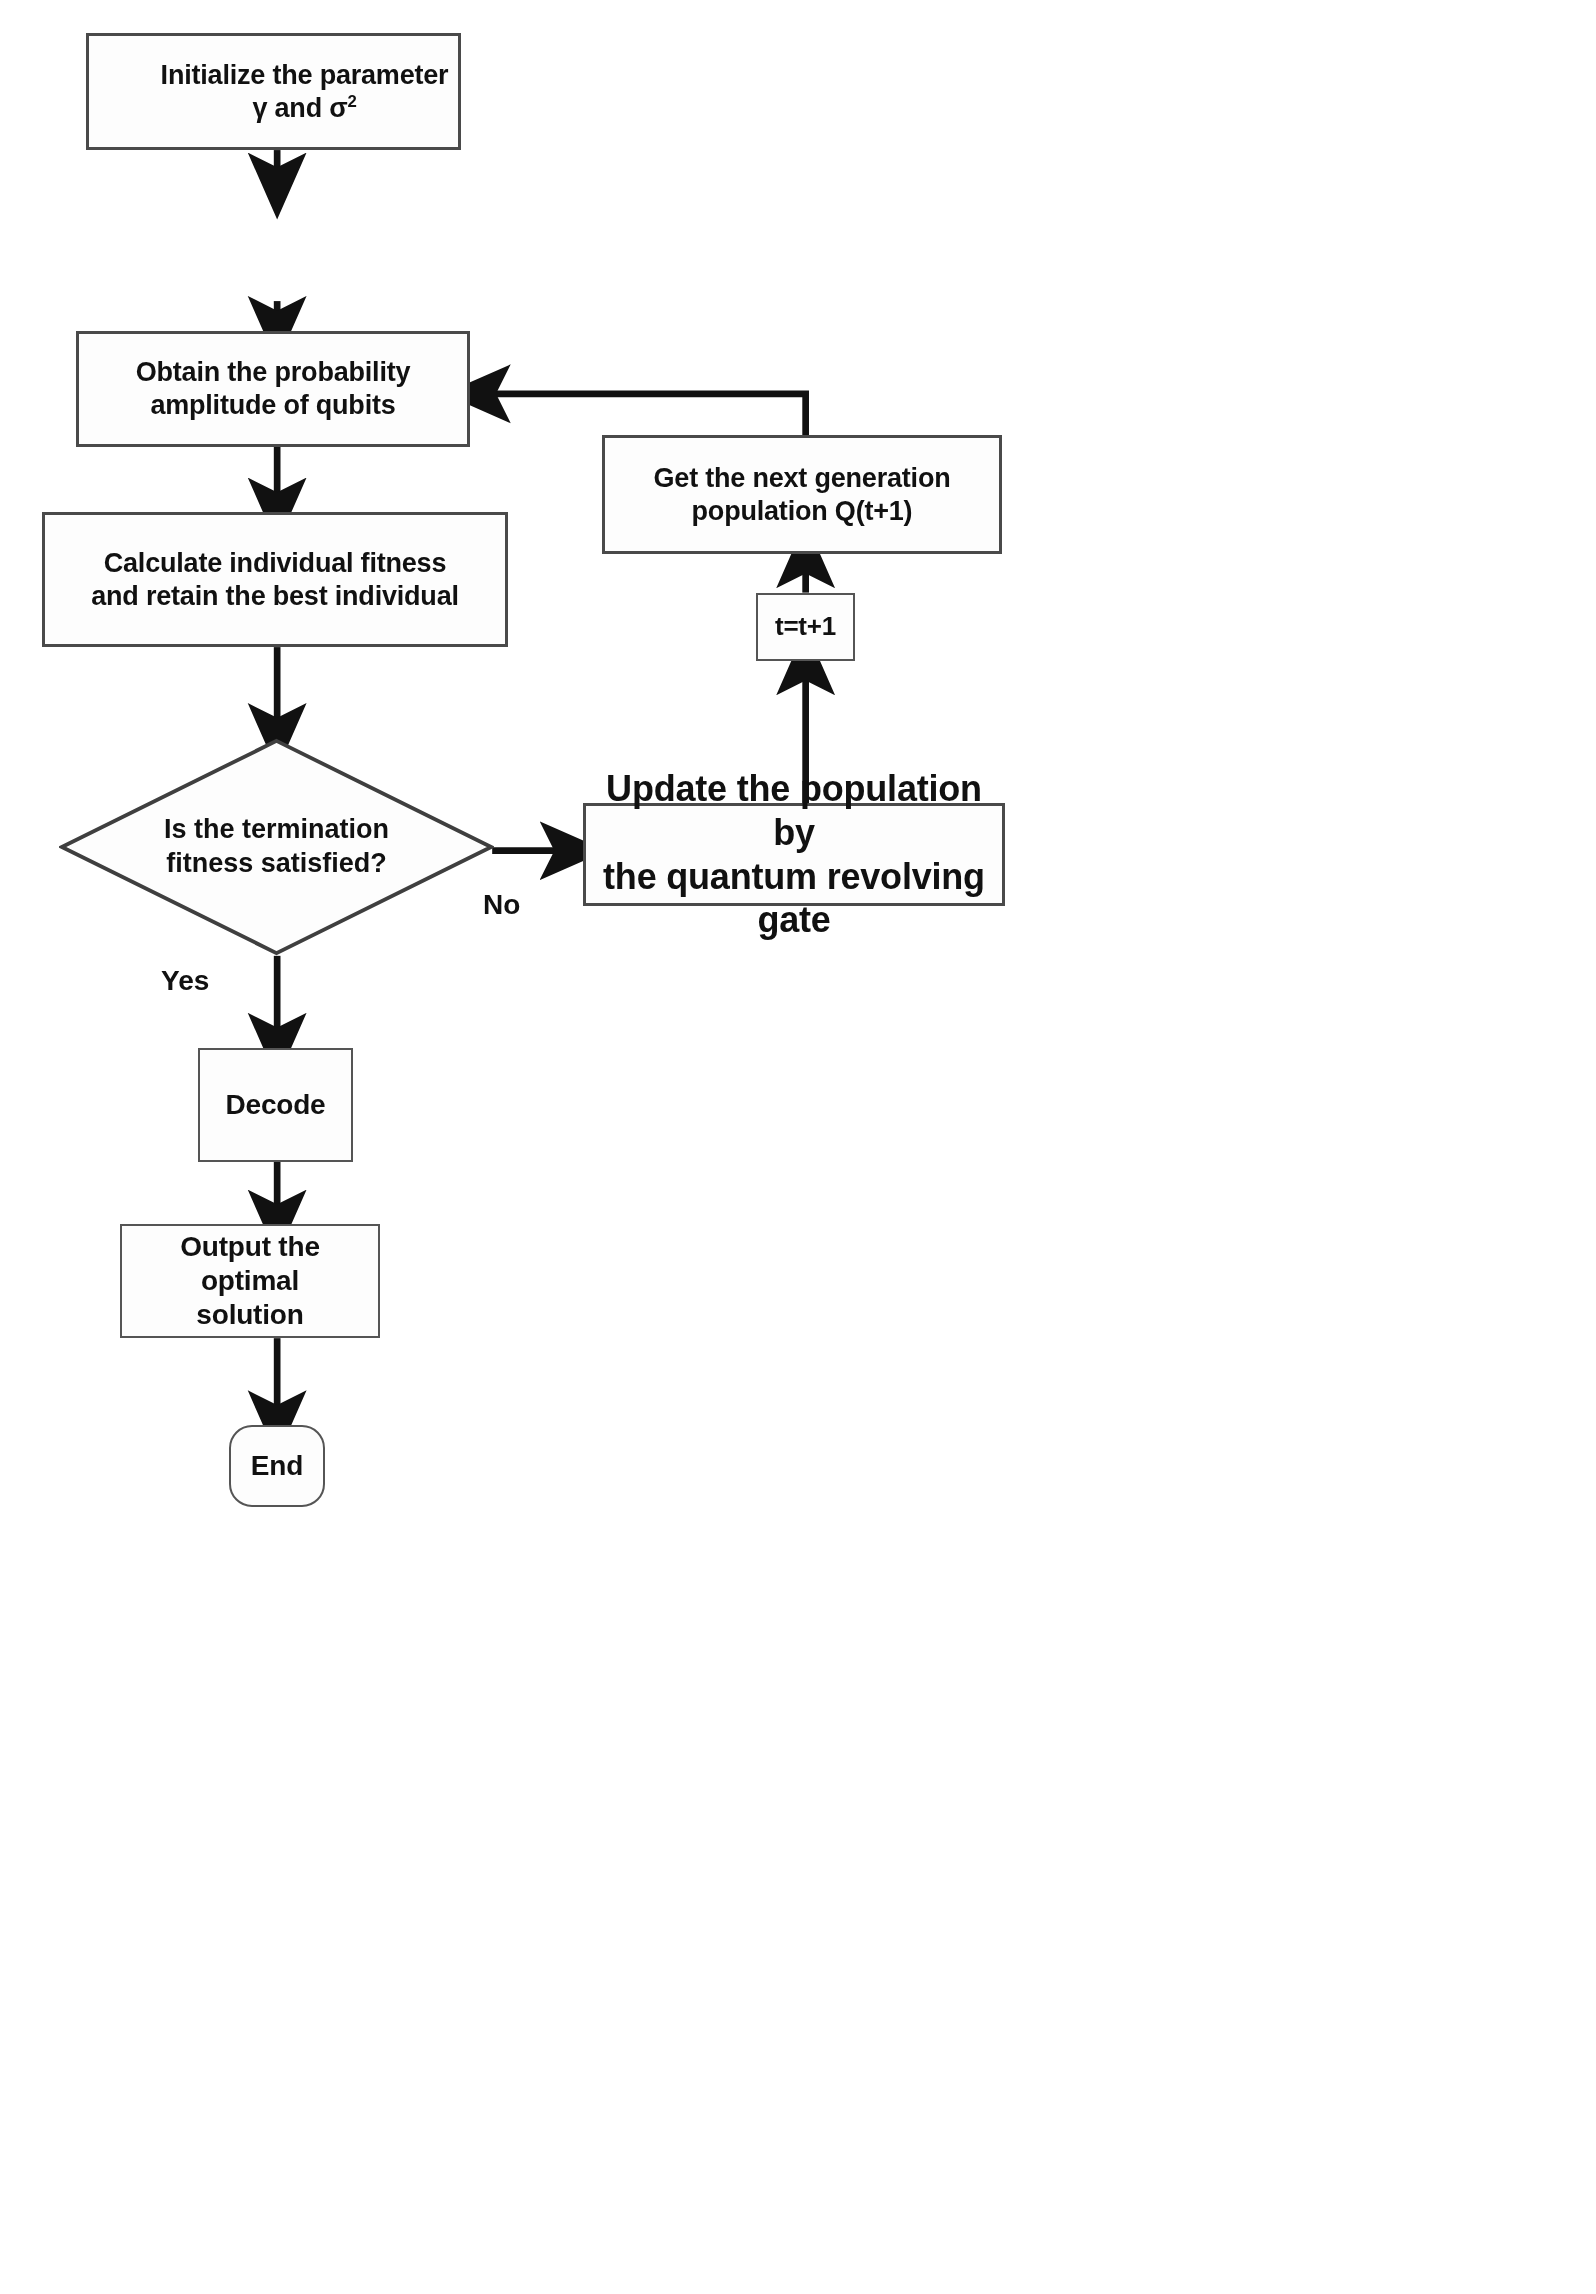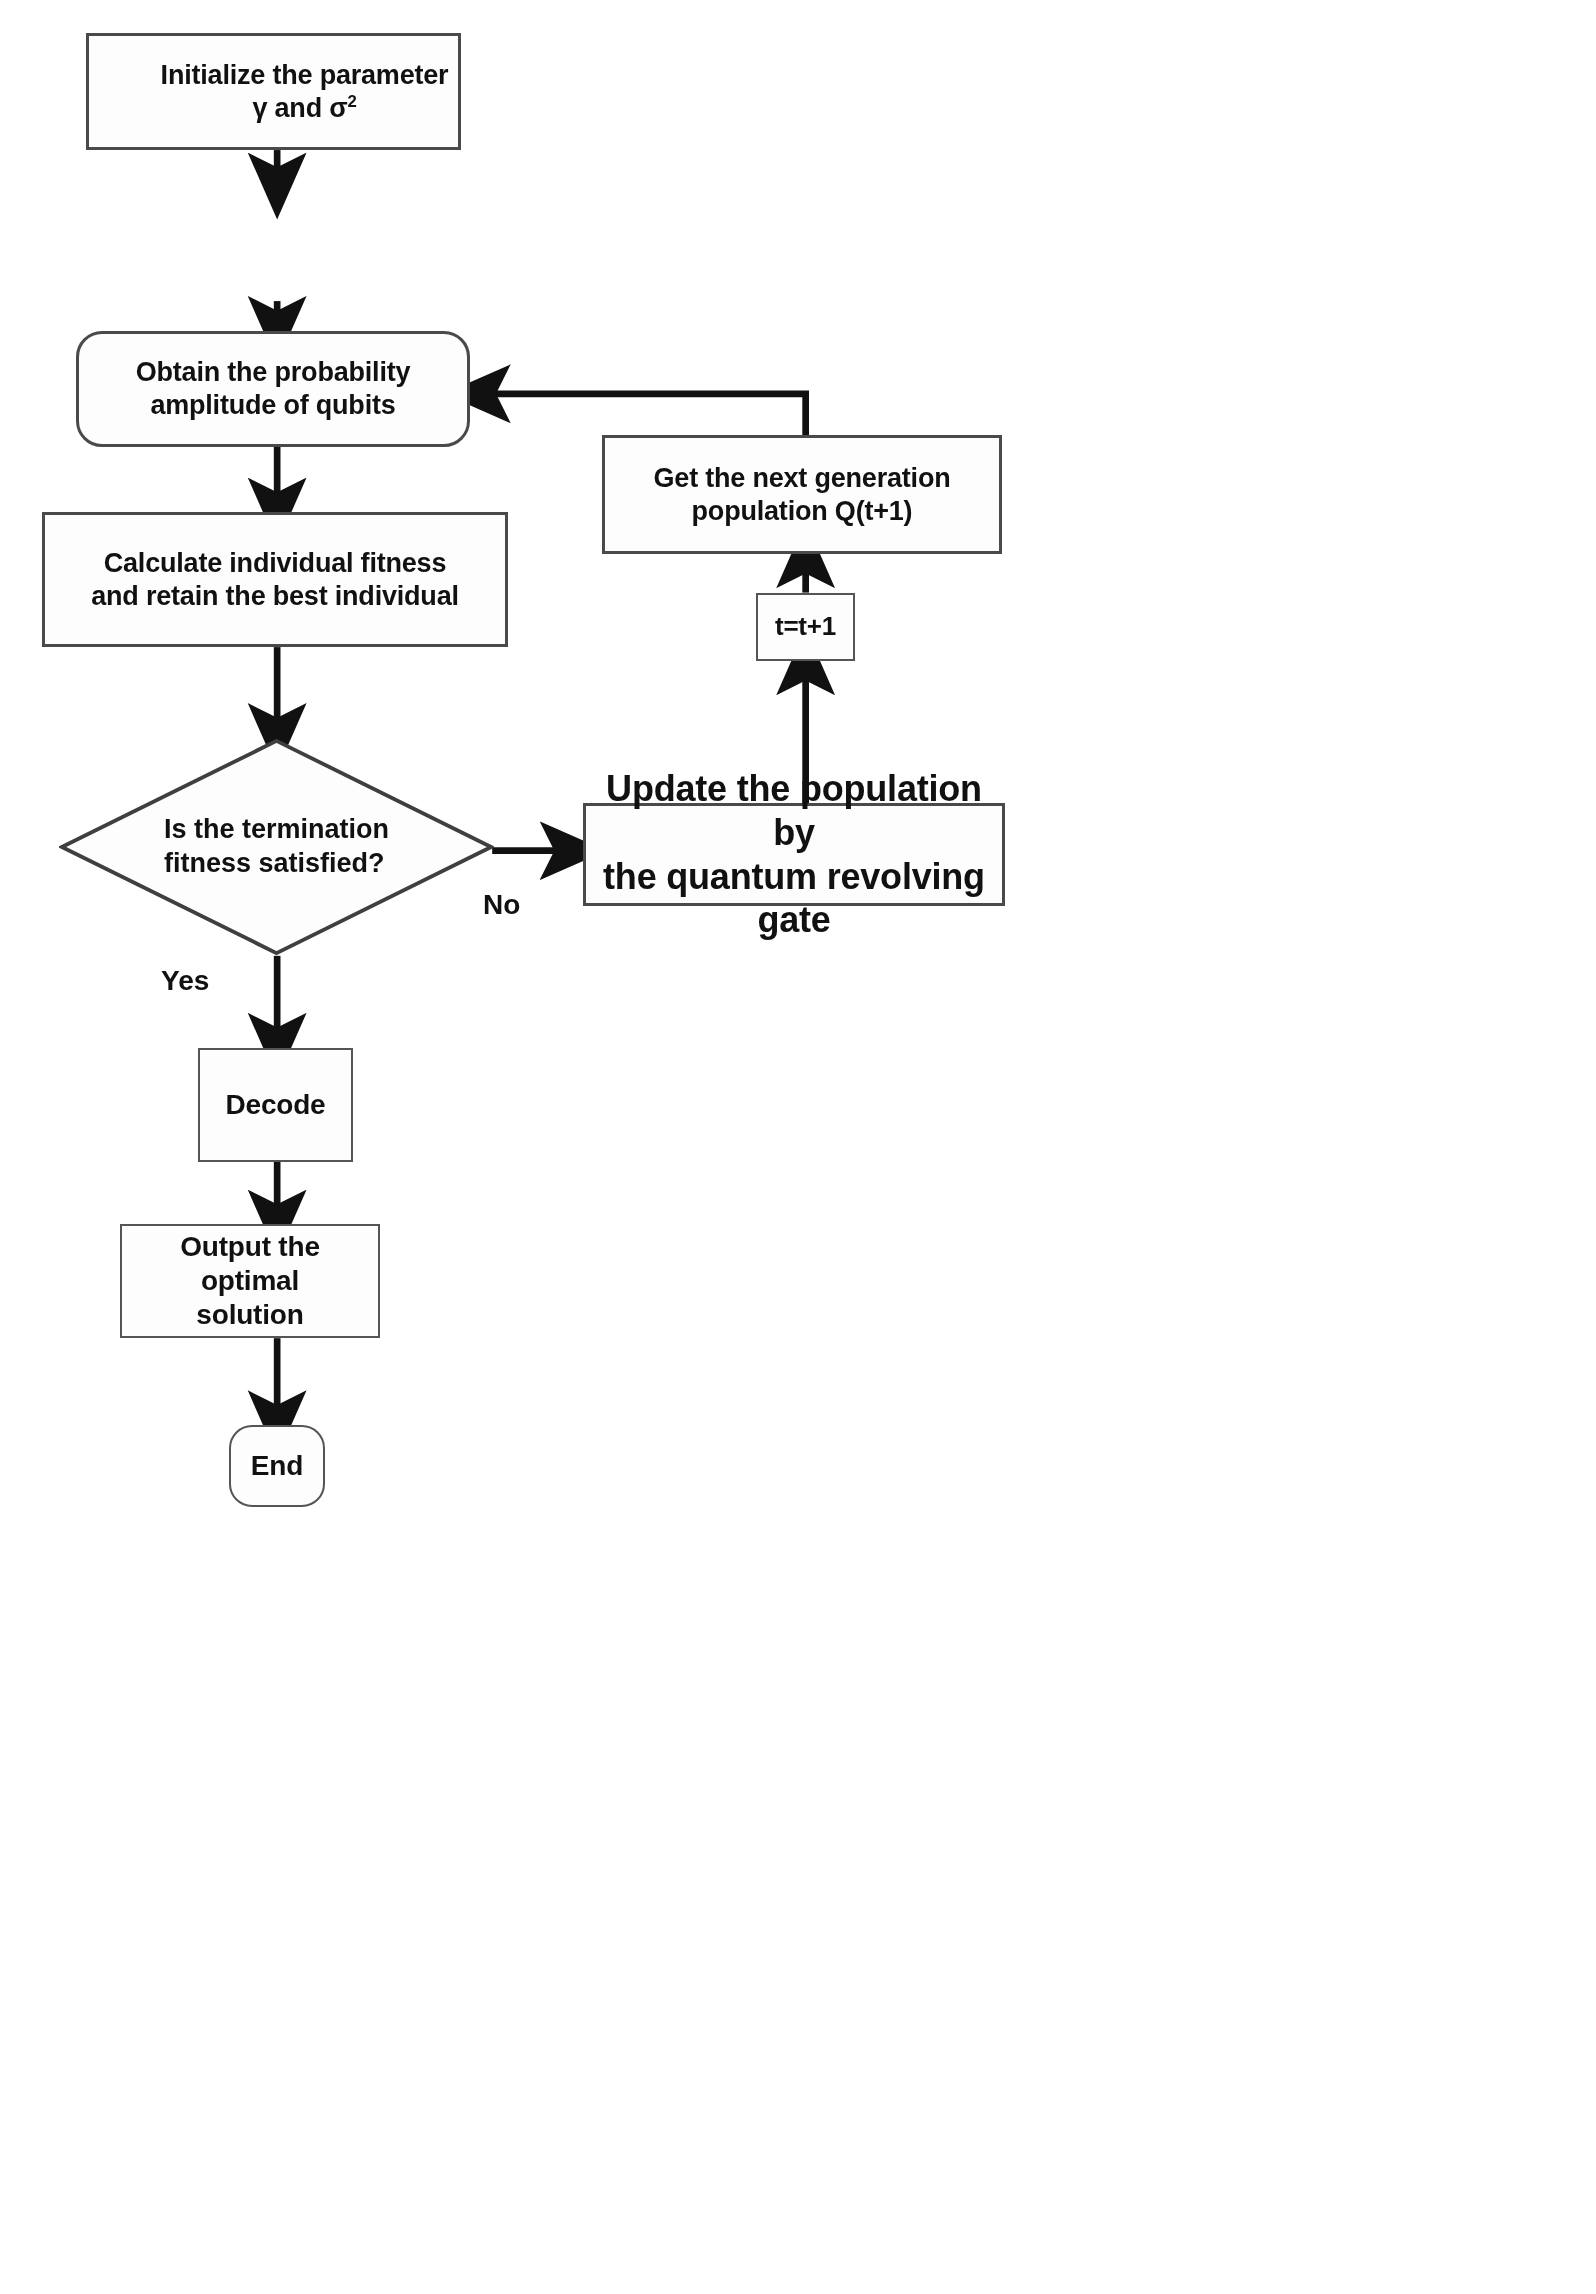--- a/index.html
+++ b/index.html
@@ -58,20 +58,21 @@
   .diamond-wrap {
     position: absolute;
     z-index: 3;
     display: flex;
     align-items: center;
     justify-content: center;
   }
   .diamond-wrap .dtext {
     position: relative;
     z-index: 2;
+    text-align: center;
     color: #111;
     font-weight: bold;
     line-height: 1.25;
   }
   .diamond-wrap svg { position: absolute; left: 0; top: 0; z-index: 1; }
 </style>
 </head>
 <body>
 
 <div id="canvas">
@@ -107,21 +108,21 @@
   </svg>
 
   <div class="node" style="left:86px; top:33px; width:375px; height:117px; font-size:27px;justify-content:flex-end;">
     <span class="txt">
       <span>Initialize the parameter</span><br>
       <span><span>γ and σ</span><sup>2</sup></span>
     </span>
   </div>
 
 
-  <div class="node" style="left:76px; top:331px; width:394px; height:116px; font-size:27px;border-radius:26px;">
+  <div class="node" style="left:76px; top:331px; width:394px; height:116px; font-size:27px;">
     <span class="txt">
       <span>Obtain the probability</span><br>
       <span>amplitude of qubits</span>
     </span>
   </div>
 
   <div class="node" style="left:42px; top:512px; width:466px; height:135px; font-size:27px;">
     <span class="txt">
       <span>Calculate individual fitness</span><br>
       <span>and retain the best individual</span>

